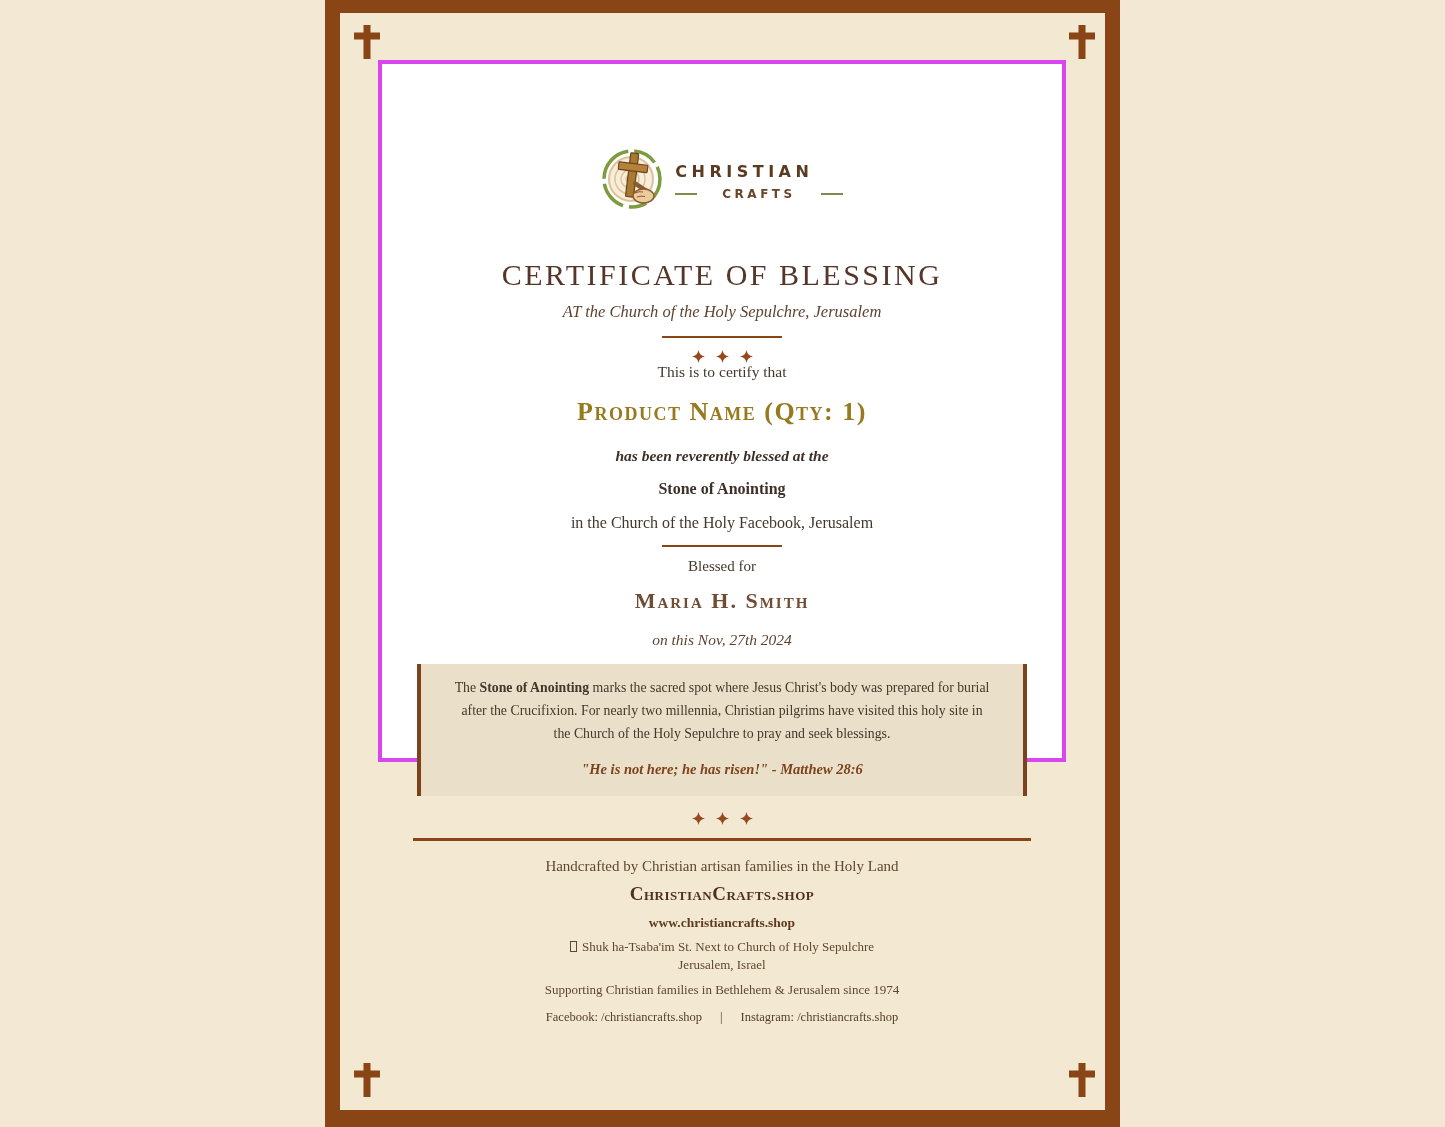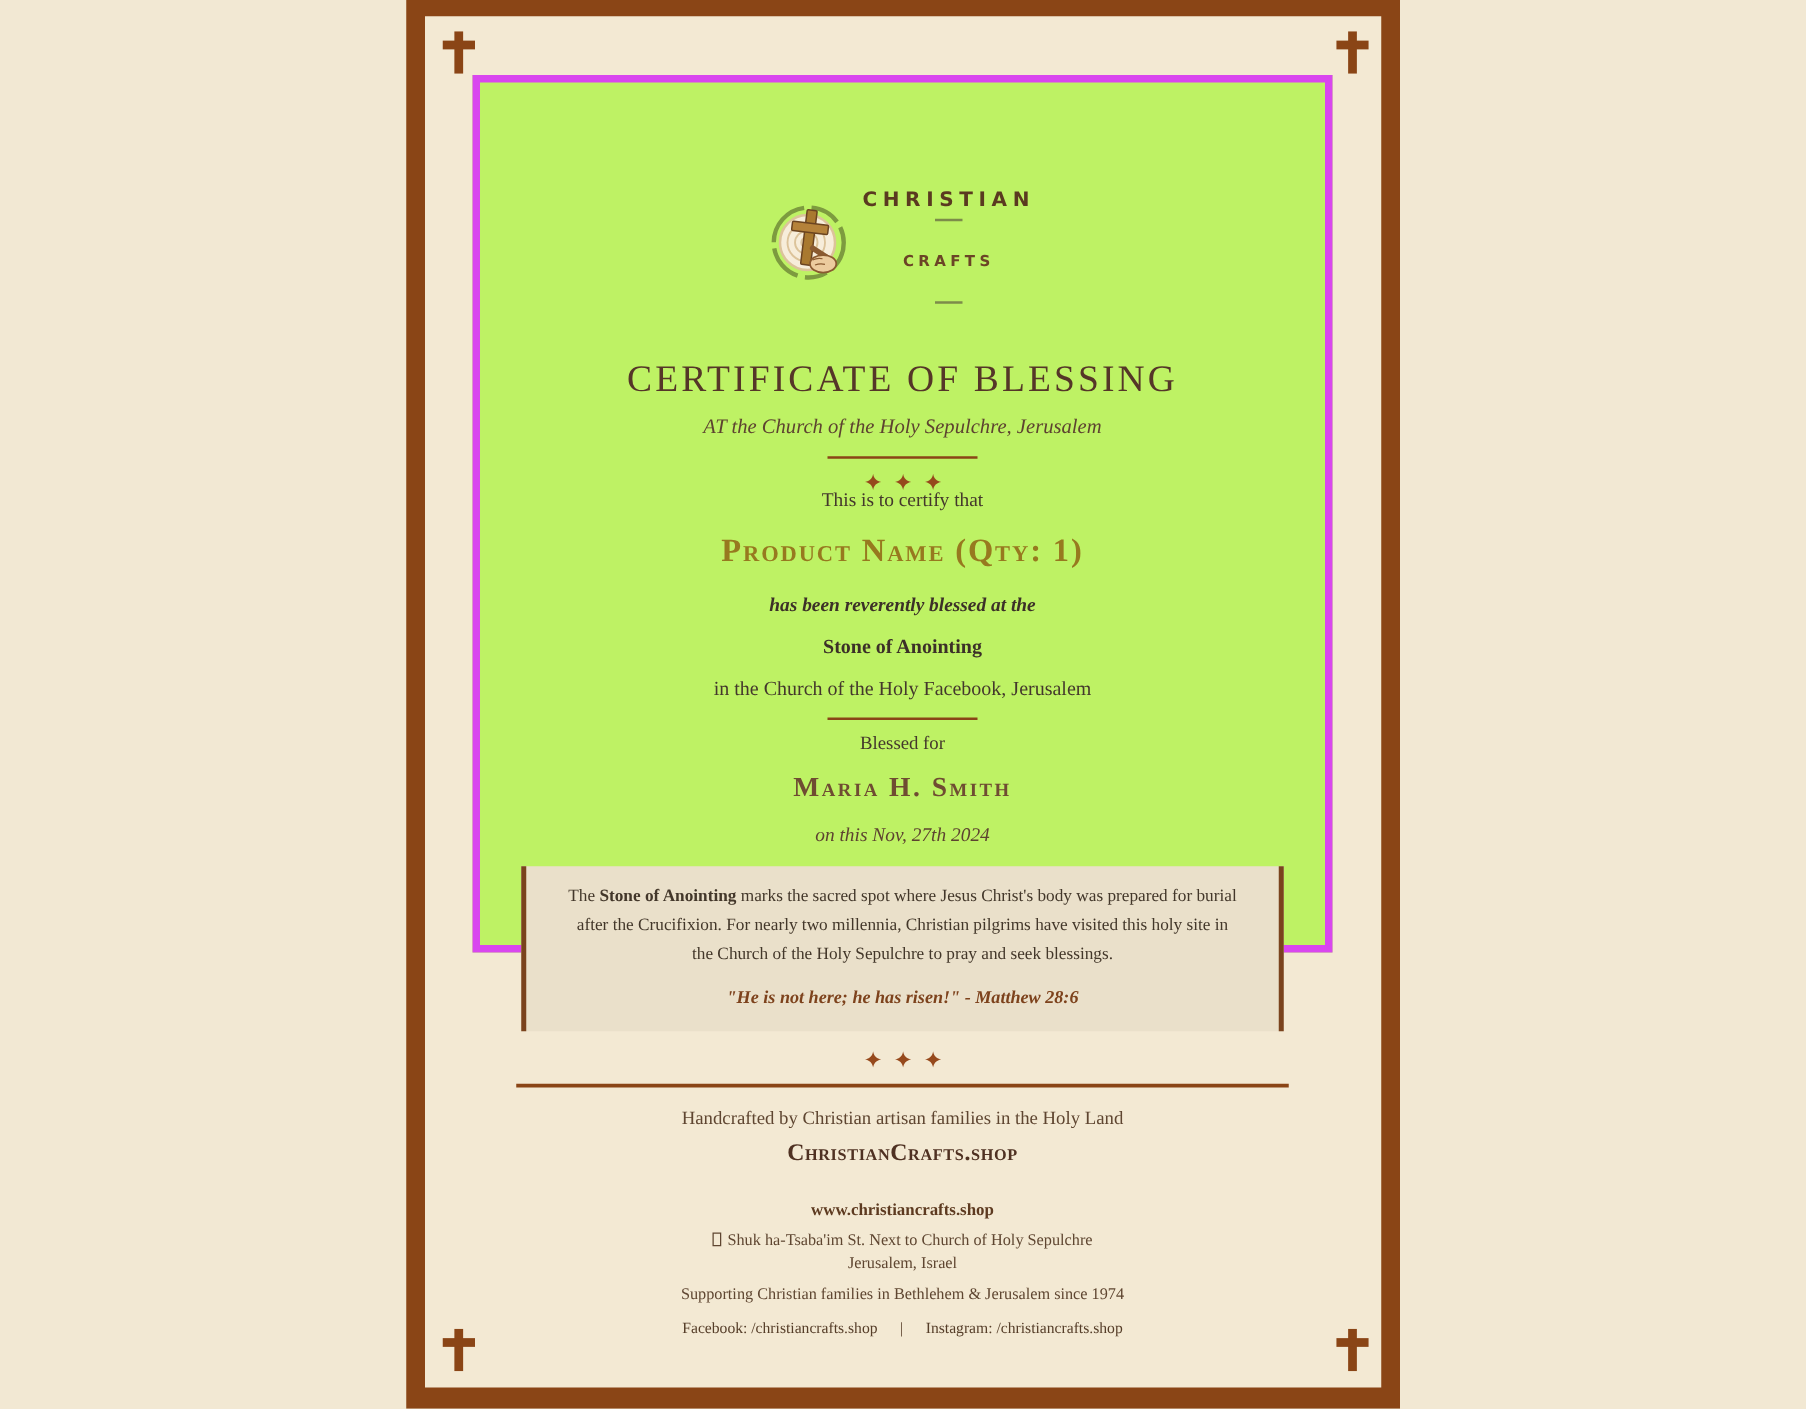--- a/index.html
+++ b/index.html
@@ -20,33 +20,33 @@
   }
   .corner-cross { position:absolute; width:26px; height:34px; }
   .corner-cross.tl { left:14px;  top:12px; }
   .corner-cross.tr { right:10px; top:12px; }
   .corner-cross.bl { left:14px;  bottom:13px; }
   .corner-cross.br { right:10px; bottom:13px; }
 
   .panel {
     position:absolute; left:38px; top:47px;
     width:688px; height:702px;
-    border:6px solid #d946ef;
-    background:#bef264;
+    border:4px solid #d946ef;
+    background:#ffffff;
     text-align:center;
   }
 
   .logo { margin-top:84px; display:inline-flex; align-items:center; gap:12px; }
   .wordmark { text-align:left; }
   .wordmark .brand-top {
     font-family:"DejaVu Sans", sans-serif;
     font-weight:bold; font-size:16px; letter-spacing:4.5px;
     color:#5a3a20;
   }
-  .wordmark .brand-bottom-row { display:flex; align-items:center; gap:25px; margin-top:6px; justify-content:space-between;flex-direction:column; }
+  .wordmark .brand-bottom-row { display:flex; align-items:center; gap:25px; margin-top:6px; justify-content:space-between; }
   .wordmark .brand-bottom {
     font-family:"DejaVu Sans", sans-serif;
     font-weight:bold; font-size:12px; letter-spacing:3.5px;
     color:#6b4426;
   }
   .wordmark .dash { width:22px; height:2px; background:#7d8c4a; }
 
   .title {
     margin-top:44px;
     font-size:30px; font-weight:normal; letter-spacing:2.5px;
@@ -86,21 +86,21 @@
   .quote { margin-top:13px; font-size:14.5px; font-weight:bold; font-style:italic; color:#7d421c; }
 
   .ornaments.second { margin-top:16px; }
   .rule-long { width:618px; height:3px; background:#8a4516; margin:13px auto 0; }
 
   .handcrafted { margin-top:17px; font-size:15px;  color:#5f4631; }
   .brand-footer {
     margin-top:8px; font-size:19px; font-weight:bold;
     font-variant:small-caps; letter-spacing:0.5px; color:#4f3122;
   }
-  .website    { margin-top:26px; font-size:13.5px; font-weight:bold; color:#5d3a20; }
+  .website    { margin-top:10px; font-size:13.5px; font-weight:bold; color:#5d3a20; }
   .address1   { margin-top:8px;  font-size:13px; color:#5f4631; }
   .address2   { margin-top:2px;  font-size:13px; color:#5f4631; }
   .supporting { margin-top:9px;  font-size:13px; color:#5f4631; }
   .social     { margin-top:12px; font-size:12.5px; color:#553d28; }
   .social .pipe { display:inline-block; margin:0 18px; }
 
   .tofu {
     display:inline-block; width:7px; height:11px;
     border:1px solid #5f4631; margin-right:5px; vertical-align:-1px;
   }

